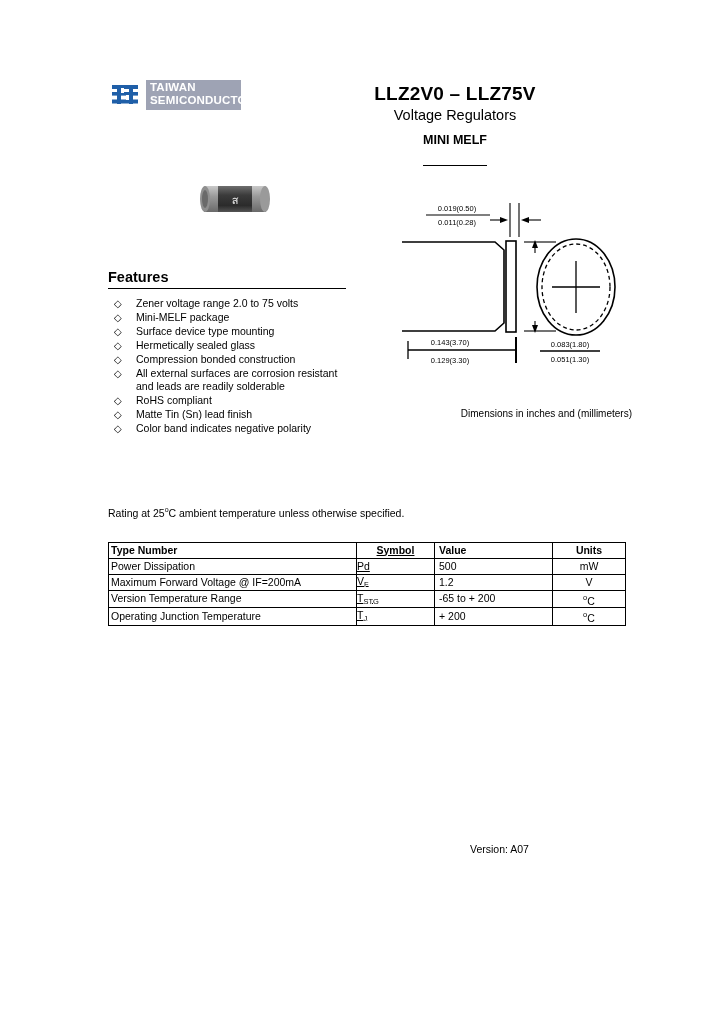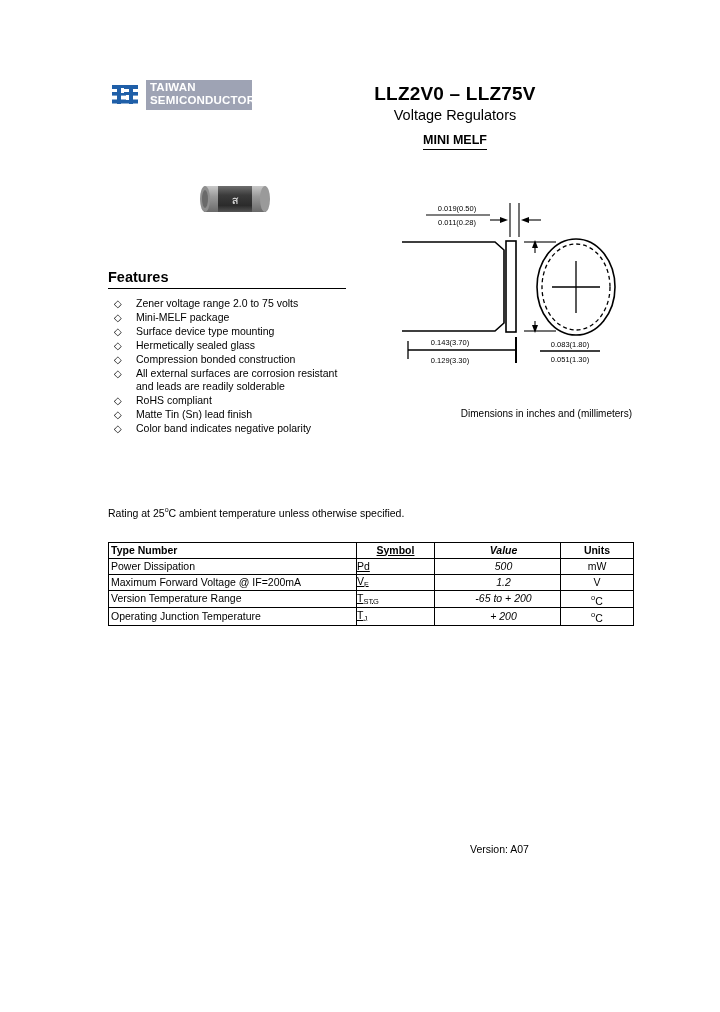--- a/index.html
+++ b/index.html
@@ -34,21 +34,21 @@
   }
   #ts-monogram {
     position: absolute;
     left: 0; top: 0;
     width: 36px; height: 30px;
     background: #ffffff;
   }
   #ts-wordmark-box {
     position: absolute;
     left: 38px; top: 0;
-    width: 106px; height: 30px;
+    width: 95px; height: 30px;
     background: #9ea3b4;
     padding: 1px 0 0 4px;
     box-sizing: border-box;
   }
   .ts-word {
     display: block;
     color: #ffffff;
     font-family: "Liberation Sans", sans-serif;
     font-weight: bold;
     font-size: 11.5px;
@@ -108,21 +108,21 @@
     line-height: 19px;
   }
   #package-name {
     display: inline-block;
     margin-top: 8px;
     font-family: "Liberation Sans", sans-serif;
     font-weight: bold;
     font-size: 12.5px;
     line-height: 15px;
     border-bottom: 1.5px solid #000;
-    padding-bottom: 1px;
+    padding-bottom: 17px;
   }
 
   
   #package-photo {
     position: absolute;
     left: 196px; top: 180px;
     width: 78px; height: 38px;
   }
 
   
@@ -212,21 +212,21 @@
     line-height: 13px;
     height: 15px;
     padding: 0 0 0 2px;
     vertical-align: middle;
   }
   #ratings-table th {
     font-weight: bold;
   }
   #ratings-table .col-name   { width: 245px; text-align: left; }
   #ratings-table .col-symbol { width: 77px;  padding-left: 0; text-decoration: underline; }
-  #ratings-table .col-value  { width: 113px; text-align: center; padding-left: 12px; font-style: italic; }
+  #ratings-table .col-value  { width: 113px; text-align: left; padding-left: 4px; }
   #ratings-table .col-units  { width: 72px;  text-align: center; padding-left: 0; }
   #ratings-table .row-name { text-align: left; }
   .sym sub { font-size: 7.5px; vertical-align: baseline; position: relative; top: 2px; }
   .deg { font-size: 7.5px; vertical-align: super; }
 
   
   #version-footer {
     position: absolute;
     left: 470px; top: 843px;
     font-family: "Liberation Sans", sans-serif;

